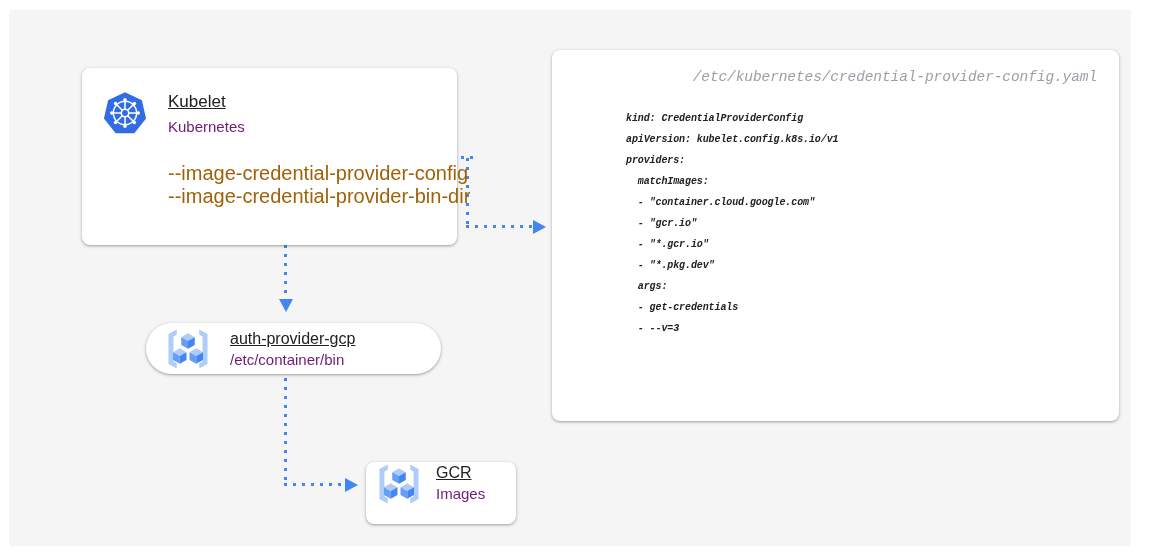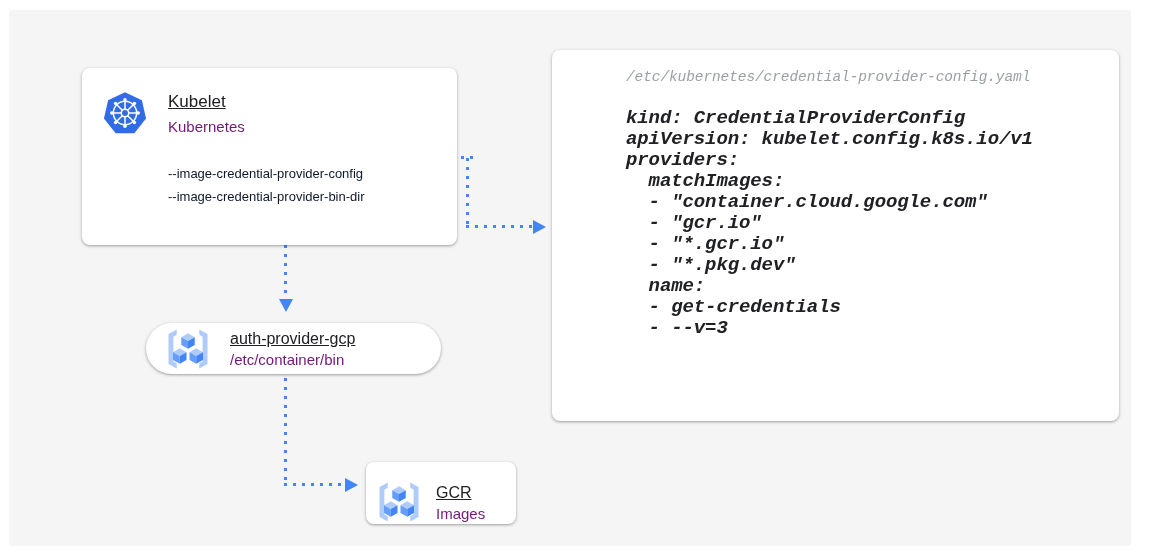--- a/index.html
+++ b/index.html
@@ -75,22 +75,22 @@
     color: #701a75;
     line-height: 22px;
     margin-top: 3px;
     white-space: nowrap;
   }
   .flag-list {
     margin-top: 24px;
     margin-left: 66px;
   }
   .flag {
-    font-size: 13px;
-    color: #0f172a;
+    font-size: 20px;
+    color: #a16207;
     line-height: 23px;
     white-space: nowrap;
   }
 
   
   #authprovider-card {
     left: 137px;
     top: 313px;
     width: 295px;
     height: 51px;
@@ -105,21 +105,21 @@
   #authprovider-card .card-sub { font-size: 15px; line-height: 20px; margin-top: 1px; }
 
   
   #gcr-card {
     left: 357px;
     top: 452px;
     width: 150px;
     height: 62px;
     padding: 0 0 0 9px;
     display: flex;
-    align-items: flex-end;
+    align-items: flex-start;
   }
   #gcr-card .card-icon { width: 48px; height: 44px; }
   #gcr-card .card-titles { margin-left: 13px; }
   #gcr-card .card-title { font-size: 16px; line-height: 20px; }
   #gcr-card .card-sub { font-size: 15px; line-height: 20px; margin-top: 1px; }
 
   
   #yaml-card {
     left: 543px;
     top: 40px;
@@ -128,29 +128,30 @@
     padding: 17px 22px 0 74px;
   }
   .yaml-path {
     font-family: "Liberation Mono", "DejaVu Sans Mono", monospace;
     font-style: italic;
     font-size: 14.5px;
     color: #9aa0a6;
     line-height: 21px;
     white-space: nowrap;
     letter-spacing: -0.1px;
+    text-align: right;
   }
   .yaml-body {
     margin-top: 20px;
   }
   .yaml-line {
     font-family: "Liberation Mono", "DejaVu Sans Mono", monospace;
     font-style: italic;
     font-weight: bold;
-    font-size: 19px;
+    font-size: 10px;
     color: #202124;
     line-height: 21px;
     white-space: pre;
     letter-spacing: -0.1px;
   }
 
   
   .conn {
     position: absolute;
     pointer-events: none;
@@ -312,20 +313,20 @@
       <div class="yaml-path">/etc/kubernetes/credential-provider-config.yaml</div>
       <div class="yaml-body">
         <div class="yaml-line">kind: CredentialProviderConfig</div>
         <div class="yaml-line">apiVersion: kubelet.config.k8s.io/v1</div>
         <div class="yaml-line">providers:</div>
         <div class="yaml-line">  matchImages:</div>
         <div class="yaml-line">  - "container.cloud.google.com"</div>
         <div class="yaml-line">  - "gcr.io"</div>
         <div class="yaml-line">  - "*.gcr.io"</div>
         <div class="yaml-line">  - "*.pkg.dev"</div>
-        <div class="yaml-line">  name:</div>
+        <div class="yaml-line">  args:</div>
         <div class="yaml-line">  - get-credentials</div>
         <div class="yaml-line">  - --v=3</div>
       </div>
     </div>
 
   </div>
 </div>
 
 </body></html>

